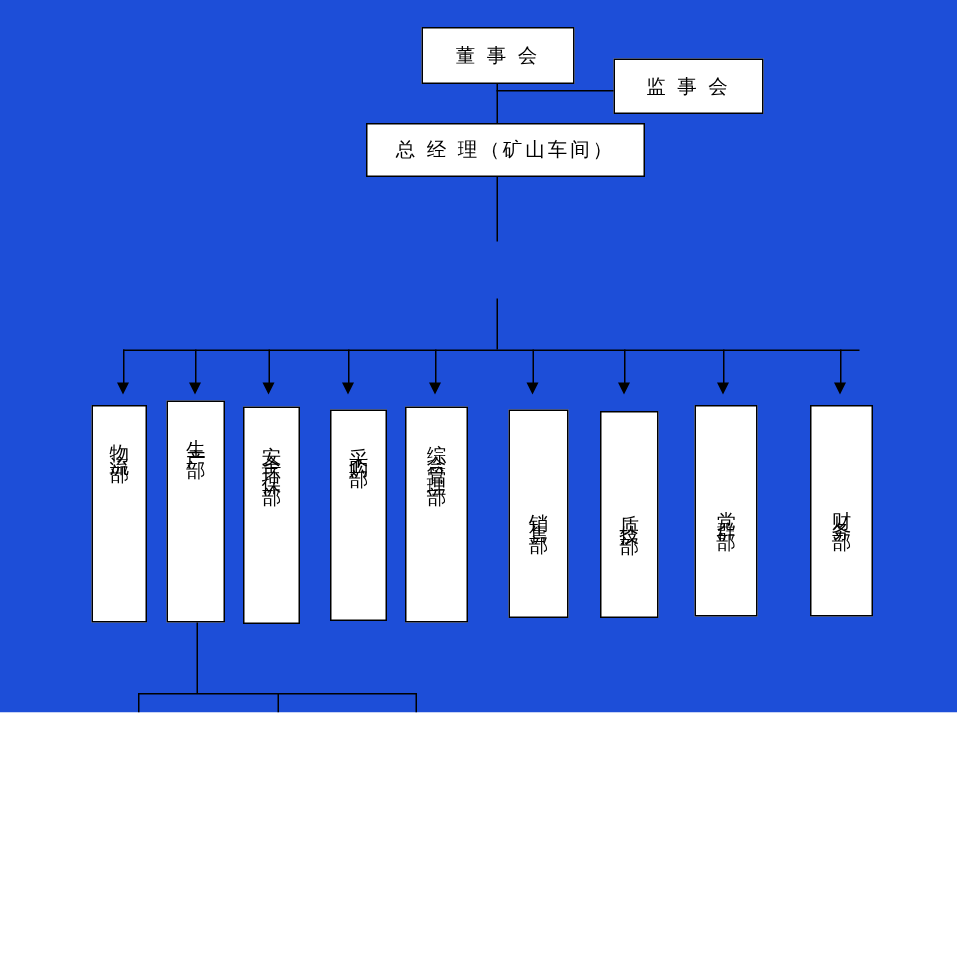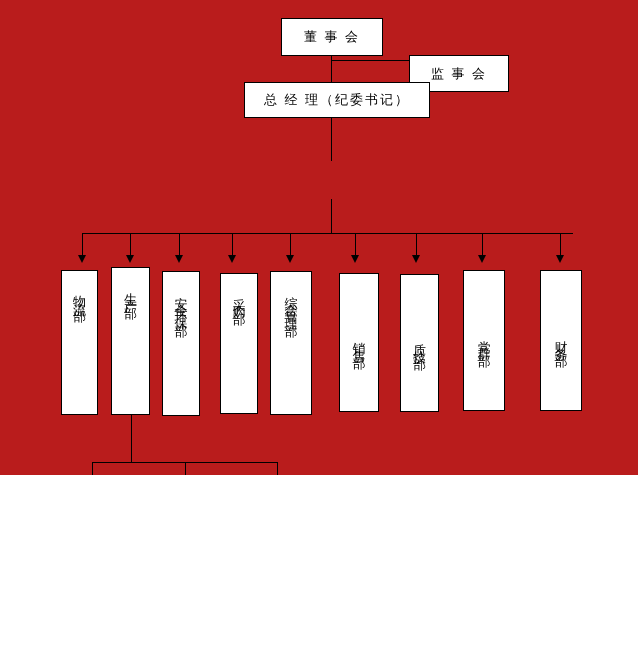--- a/index.html
+++ b/index.html
@@ -8,21 +8,21 @@
     background: #ffffff;
   }
   body {
     font-family: "Liberation Sans", "DejaVu Sans", sans-serif;
     color: #000000;
   }
   #chart-root {
     position: relative;
     width: 638px;
     height: 475px;
-    background: #b91c1c;
+    background: #1d4ed8;
     overflow: hidden;
     text-decoration: underline;
   }
   .node {
     position: absolute;
     box-sizing: border-box;
     border: 1px solid #000000;
     background: #ffffff;
     display: flex;
     justify-content: center;
@@ -85,30 +85,30 @@
 </style>
 </head>
 <body>
 
 <div id="chart-root">
 
   <div class="node h" style="left:281px; top:18px; width:102px; height:38px;">
     <span class="label">董 事 会</span>
   </div>
 
-  <div class="node h" style="left:409px; top:39px; width:100px; height:37px;margin-top:16px;">
+  <div class="node h" style="left:409px; top:39px; width:100px; height:37px;">
     <span class="label">监 事 会</span>
   </div>
 
   <div class="ln vl" style="left:331px; top:56px; height:26px;"></div>
 
   <div class="ln hl" style="left:331px; top:60px; width:78px;"></div>
 
   <div class="node h" style="left:244px; top:82px; width:186px; height:36px;">
-    <span class="label">总 经 理（纪委书记）</span>
+    <span class="label">总 经 理（矿山车间）</span>
   </div>
 
   <div class="ln vl" style="left:331px; top:118px; height:43px;"></div>
 
 
   <div class="ln vl" style="left:331px; top:199px; height:34px;"></div>
 
   <div class="ln hl" style="left:82px; top:233px; width:491px;"></div>
 
   <div class="ln vl" style="left:82px;  top:233px; height:25px;"></div>

